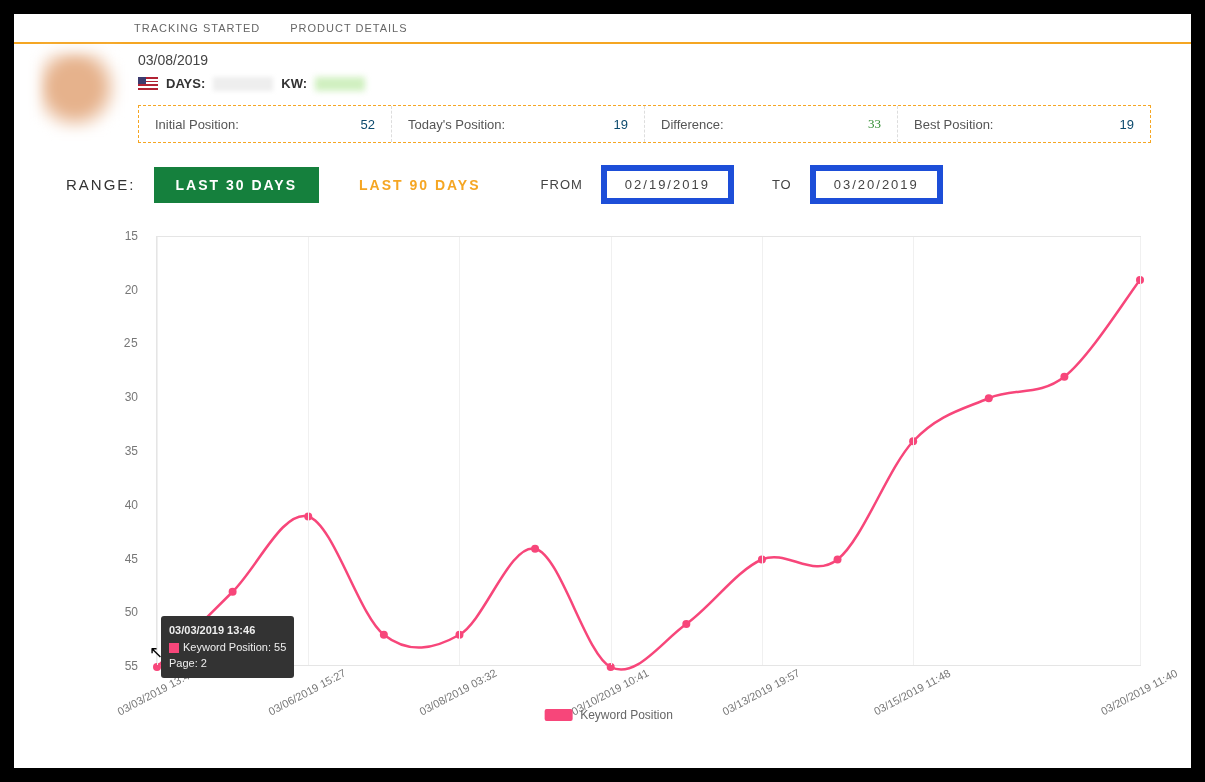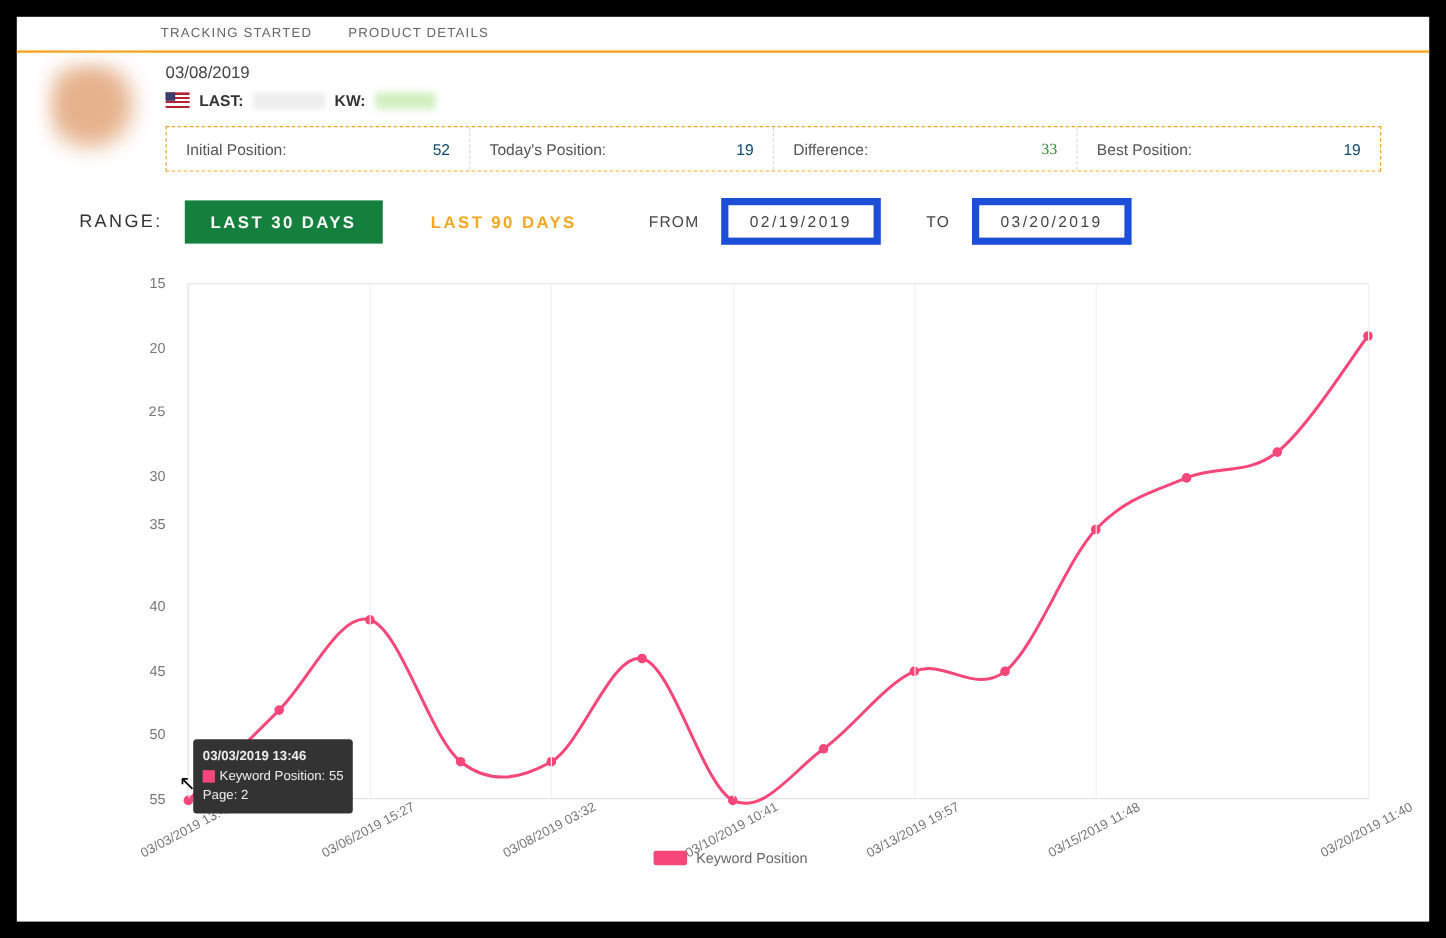--- a/index.html
+++ b/index.html
@@ -63,21 +63,21 @@
     <span class="tab">TRACKING STARTED</span>
     <span class="tab">PRODUCT DETAILS</span>
   </div>
 
   <div class="header">
     <div class="thumb"></div>
     <div class="header-right">
       <div class="date">03/08/2019</div>
       <div class="product-row">
         <span class="flag"></span>
-        <span class="label-bold">LAST:</span>
+        <span class="label-bold">DAYS:</span>
         <span class="blur-val"></span>
         <span class="label-bold">KW:</span>
         <span class="blur-val2"></span>
       </div>
       <div class="stats">
         <div class="stat">
           <span>Initial Position:</span>
           <span class="stat-val">52</span>
         </div>
         <div class="stat">
@@ -105,21 +105,21 @@
     <span class="date-label">TO</span>
     <span class="date-input">03/20/2019</span>
   </div>
 
   <div class="chart-wrap">
     <div id="yticks">
         <div class="y-tick" style="top: 10px;">15</div>
         <div class="y-tick" style="top: 63.75px;">20</div>
         <div class="y-tick" style="top: 117.5px; font-family: Liberation Mono, monospace;">25</div>
         <div class="y-tick" style="top: 171.25px;">30</div>
-        <div class="y-tick" style="top: 211px;">35</div>
+        <div class="y-tick" style="top: 225px;">35</div>
         <div class="y-tick" style="top: 278.75px;">40</div>
         <div class="y-tick" style="top: 332.5px;">45</div>
         <div class="y-tick" style="top: 386.25px;">50</div>
         <div class="y-tick" style="top: 440px;">55</div>
       </div>
     <div class="plot" id="plot">
       <svg class="line" id="svg">
           <path d="M0,430 C12.602564102564102,417.4583333333333 50.41025641025641,379.8333333333333 75.61538461538461,354.75 C100.82051282051282,329.6666666666667 126.02564102564102,272.3333333333333 151.23076923076923,279.5 C176.43589743589743,286.6666666666667 201.64102564102566,378.0416666666667 226.84615384615387,397.75 C252.05128205128207,417.4583333333333 277.2564102564103,412.0833333333333 302.46153846153845,397.75 C327.66666666666663,383.4166666666667 352.87179487179486,306.375 378.0769230769231,311.75 C403.2820512820513,317.125 428.48717948717956,417.4583333333333 453.69230769230774,430 C478.8974358974359,442.5416666666667 504.1025641025641,404.9166666666667 529.3076923076923,387 C554.5128205128204,369.0833333333333 579.7179487179487,333.25 604.9230769230769,322.5 C630.1282051282051,311.75 655.3333333333334,342.2083333333333 680.5384615384615,322.5 C705.7435897435897,302.7916666666667 730.948717948718,231.125 756.1538461538462,204.25 C781.3589743589744,177.375 806.5641025641025,172 831.7692307692307,161.25 C856.9743589743589,150.5 882.1794871794873,159.45833333333334 907.3846153846155,139.75 C932.5897435897436,120.04166666666667 970.3974358974359,59.125 983,43" class="curve"></path>
           <circle cx="0" cy="430" r="4" class="pt"></circle>
           <circle cx="75.61538461538461" cy="354.75" r="4" class="pt"></circle>

